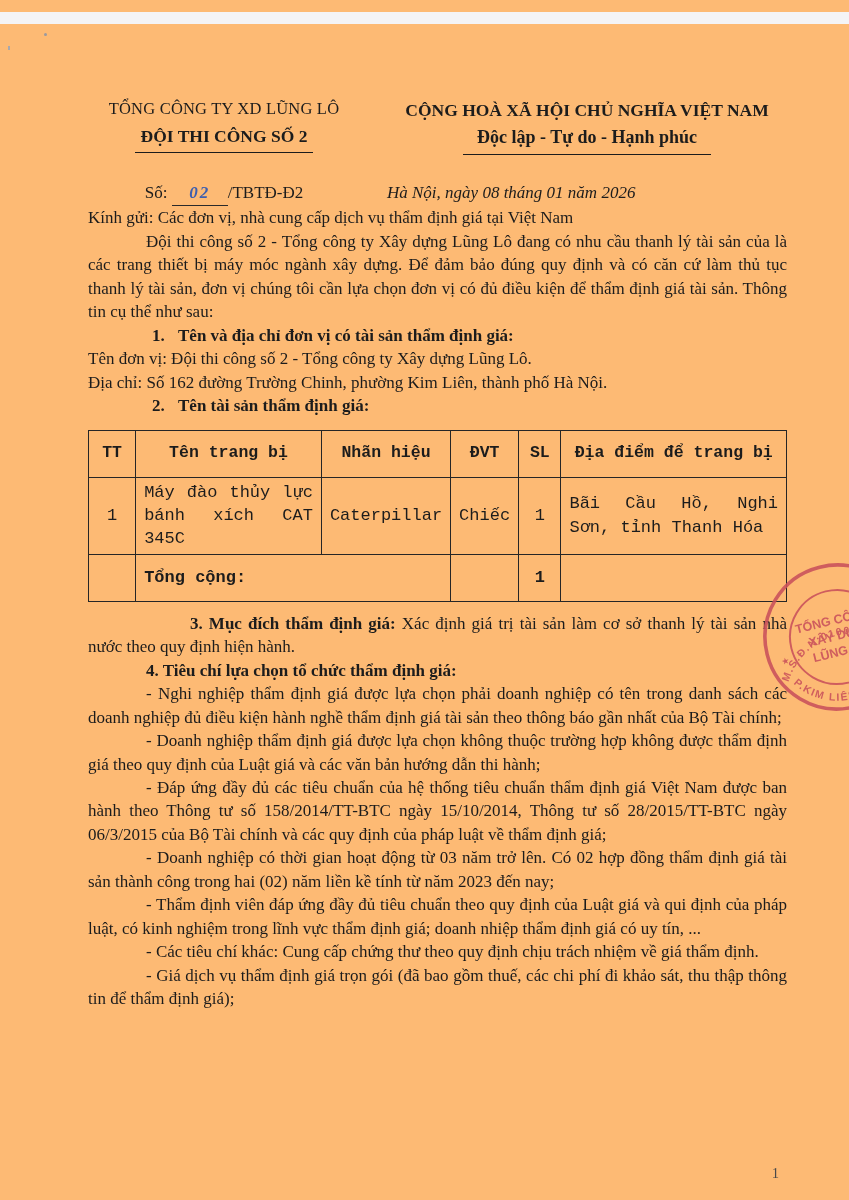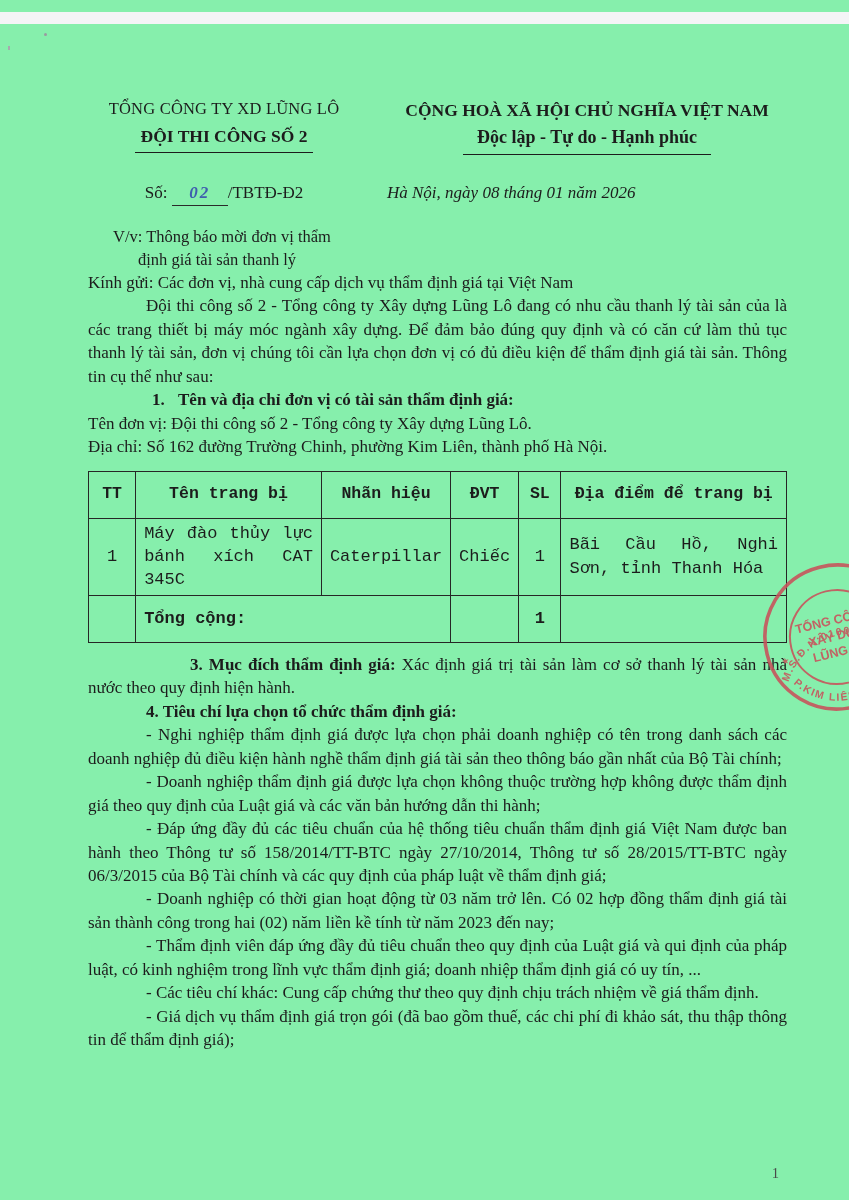--- a/index.html
+++ b/index.html
@@ -1,20 +1,20 @@
 <!DOCTYPE html>
 <html><head>
 <meta charset="utf-8">
 <style>
   html,body{margin:0;padding:0;background:#e8e8e8;}
   .page{
     position:relative;
     width:849px;height:1200px;
     margin:0 auto;
-    background:#86efac;
+    background:#fdba74;
     overflow:hidden;
     font-family:"Liberation Serif","DejaVu Serif",serif;
     color:#1c1c1c;
     box-sizing:border-box;
   }
   .scan-band{position:absolute;top:12px;left:0;width:100%;height:12px;background:#f4f4f6;}
   .speck1{position:absolute;top:33px;left:44px;width:3px;height:3px;background:#9a9aa0;border-radius:50%;}
   .speck2{position:absolute;top:46px;left:8px;width:2px;height:4px;background:#a8a8ae;}
   .content{position:relative;padding:98px 62px 0 88px;line-height:1.38;font-size:17px;}
   
@@ -80,33 +80,30 @@
     </div>
 
     <div class="meta-row">
       <div class="doc-number">
         <span>Số:</span>
         <span class="handwritten">02</span><span>/TBTĐ-Đ2</span>
       </div>
       <div class="place-date">Hà Nội, ngày 08 tháng 01 năm 2026</div>
     </div>
 
-    <div class="subject">
-      <div>V/v: Thông báo mời đơn vị thẩm</div>
-      <div class="subject-line2">định giá tài sản thanh lý</div>
-    </div>
 
     <p class="body greeting">Kính gửi: Các đơn vị, nhà cung cấp dịch vụ thẩm định giá tại Việt Nam</p>
 
     <p class="body intro">Đội thi công số 2 - Tổng công ty Xây dựng Lũng Lô đang có nhu cầu thanh lý tài sản của là các trang thiết bị máy móc ngành xây dựng. Để đảm bảo đúng quy định và có căn cứ làm thủ tục thanh lý tài sản, đơn vị chúng tôi cần lựa chọn đơn vị có đủ điều kiện để thẩm định giá tài sản. Thông tin cụ thể như sau:</p>
 
     <p class="body sec-heading"><span class="num">1.</span><span>Tên và địa chỉ đơn vị có tài sản thẩm định giá:</span></p>
     <p class="body sub-line">Tên đơn vị: Đội thi công số 2 - Tổng công ty Xây dựng Lũng Lô.</p>
     <p class="body sub-line">Địa chỉ: Số 162 đường Trường Chinh, phường Kim Liên, thành phố Hà Nội.</p>
 
+    <p class="body sec-heading"><span class="num">2.</span><span>Tên tài sản thẩm định giá:</span></p>
 
     <table class="assets">
       <colgroup>
         <col style="width:7%">
           <col style="width:29.4%">
           <col style="width:13.1%">
         <col style="width:8.3%">
           <col style="width:6.2%">
           <col style="width:36%">
       </colgroup>
@@ -135,21 +132,21 @@
         <td></td>
       </tr>
     </tbody>
       </table>
 
     <p class="body para-indent"><span class="bold-inline">3. Mục đích thẩm định giá:</span> <span>Xác định giá trị tài sản làm cơ sở thanh lý tài sản nhà nước theo quy định hiện hành.</span></p>
 
     <p class="body s4-heading">4. Tiêu chí lựa chọn tổ chức thẩm định giá:</p>
     <p class="body bullet">- Nghi nghiệp thẩm định giá được lựa chọn phải doanh nghiệp có tên trong danh sách các doanh nghiệp đủ điều kiện hành nghề thẩm định giá tài sản theo thông báo gần nhất của Bộ Tài chính;</p>
     <p class="body bullet">- Doanh nghiệp thẩm định giá được lựa chọn không thuộc trường hợp không được thẩm định giá theo quy định của Luật giá và các văn bản hướng dẫn thi hành;</p>
-    <p class="body bullet">- Đáp ứng đầy đủ các tiêu chuẩn của hệ thống tiêu chuẩn thẩm định giá Việt Nam được ban hành theo Thông tư số 158/2014/TT-BTC ngày 27/10/2014, Thông tư số 28/2015/TT-BTC ngày 06/3/2015 của Bộ Tài chính và các quy định của pháp luật về thẩm định giá;</p>
+    <p class="body bullet">- Đáp ứng đầy đủ các tiêu chuẩn của hệ thống tiêu chuẩn thẩm định giá Việt Nam được ban hành theo Thông tư số 158/2014/TT-BTC ngày 15/10/2014, Thông tư số 28/2015/TT-BTC ngày 06/3/2015 của Bộ Tài chính và các quy định của pháp luật về thẩm định giá;</p>
     <p class="body bullet">- Doanh nghiệp có thời gian hoạt động từ 03 năm trở lên. Có 02 hợp đồng thẩm định giá tài sản thành công trong hai (02) năm liền kề tính từ năm 2023 đến nay;</p>
     <p class="body bullet">- Thẩm định viên đáp ứng đầy đủ tiêu chuẩn theo quy định của Luật giá và qui định của pháp luật, có kinh nghiệm trong lĩnh vực thẩm định giá; doanh nhiệp thẩm định giá có uy tín, ...</p>
     <p class="body bullet">- Các tiêu chí khác: Cung cấp chứng thư theo quy định chịu trách nhiệm về giá thẩm định.</p>
     <p class="body bullet">- Giá dịch vụ thẩm định giá trọn gói (đã bao gồm thuế, các chi phí đi khảo sát, thu thập thông tin để thẩm định giá);</p>
   </div>
 
   <svg class="stamp" width="190" height="190" viewBox="-95 -95 190 190">
     <g transform="rotate(-14)">
       <circle r="72" fill="none" stroke="#c9515b" stroke-width="3.6"></circle>
       <circle r="47" fill="none" stroke="#c9515b" stroke-width="2"></circle>

